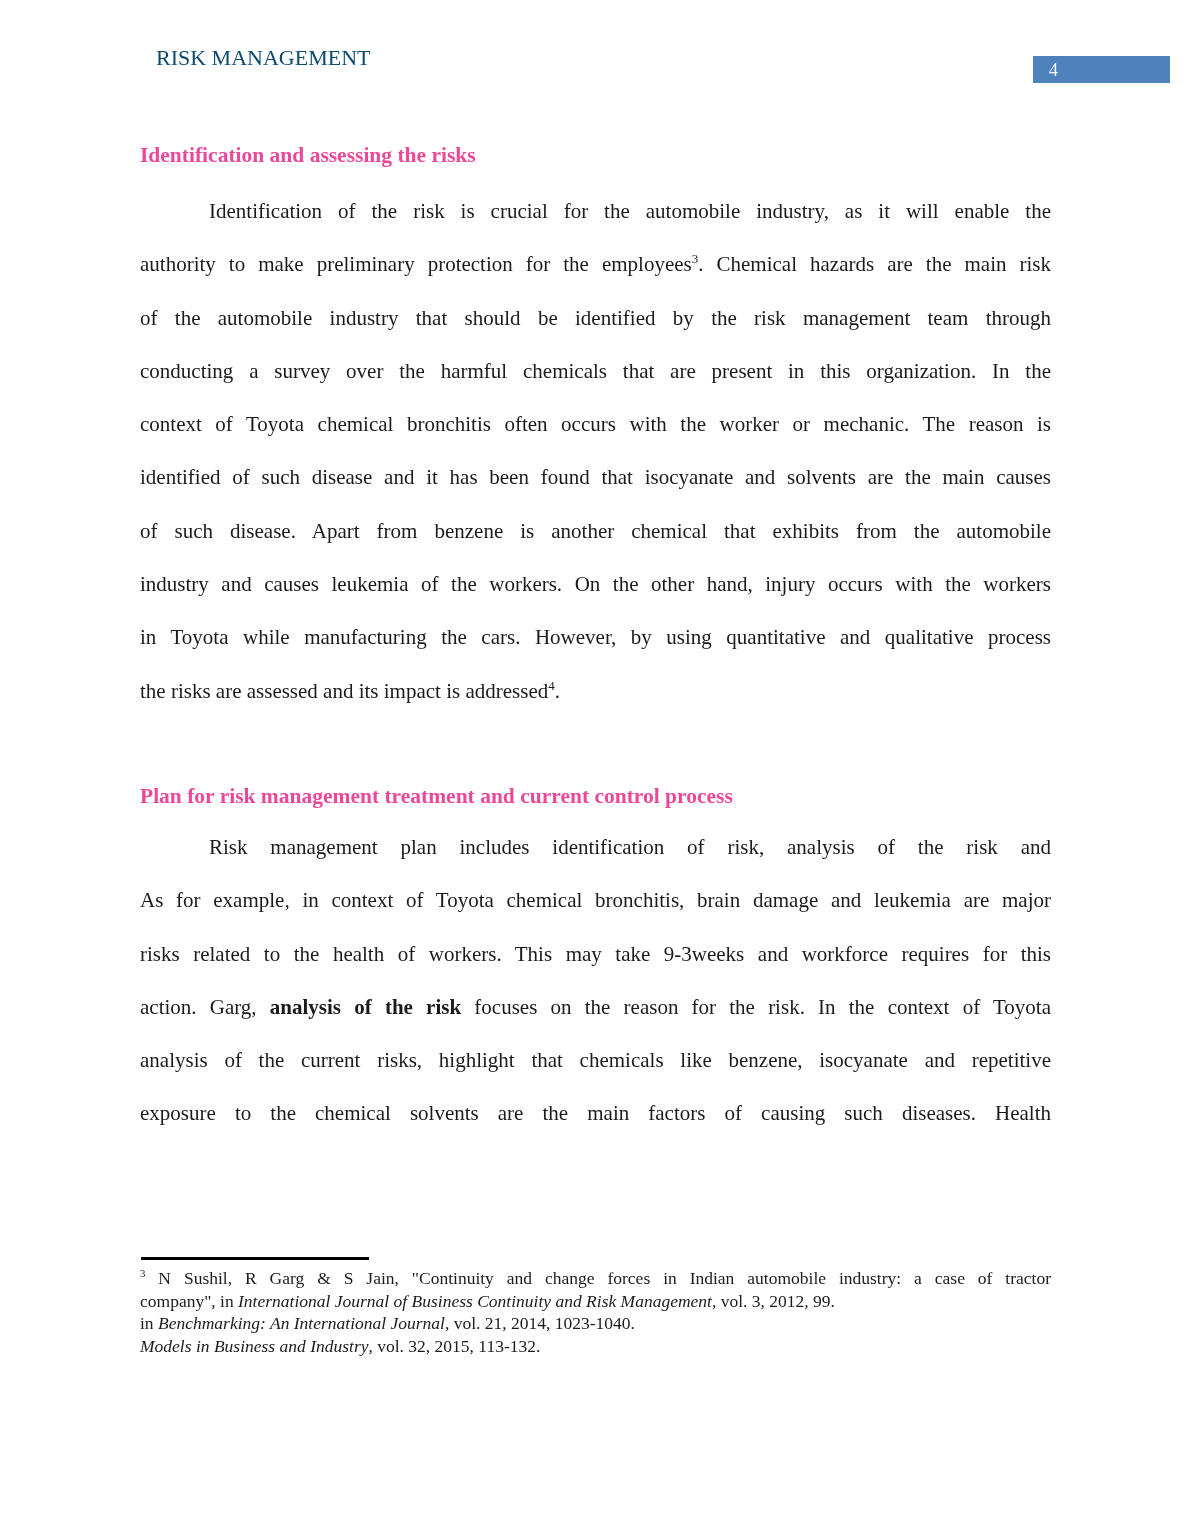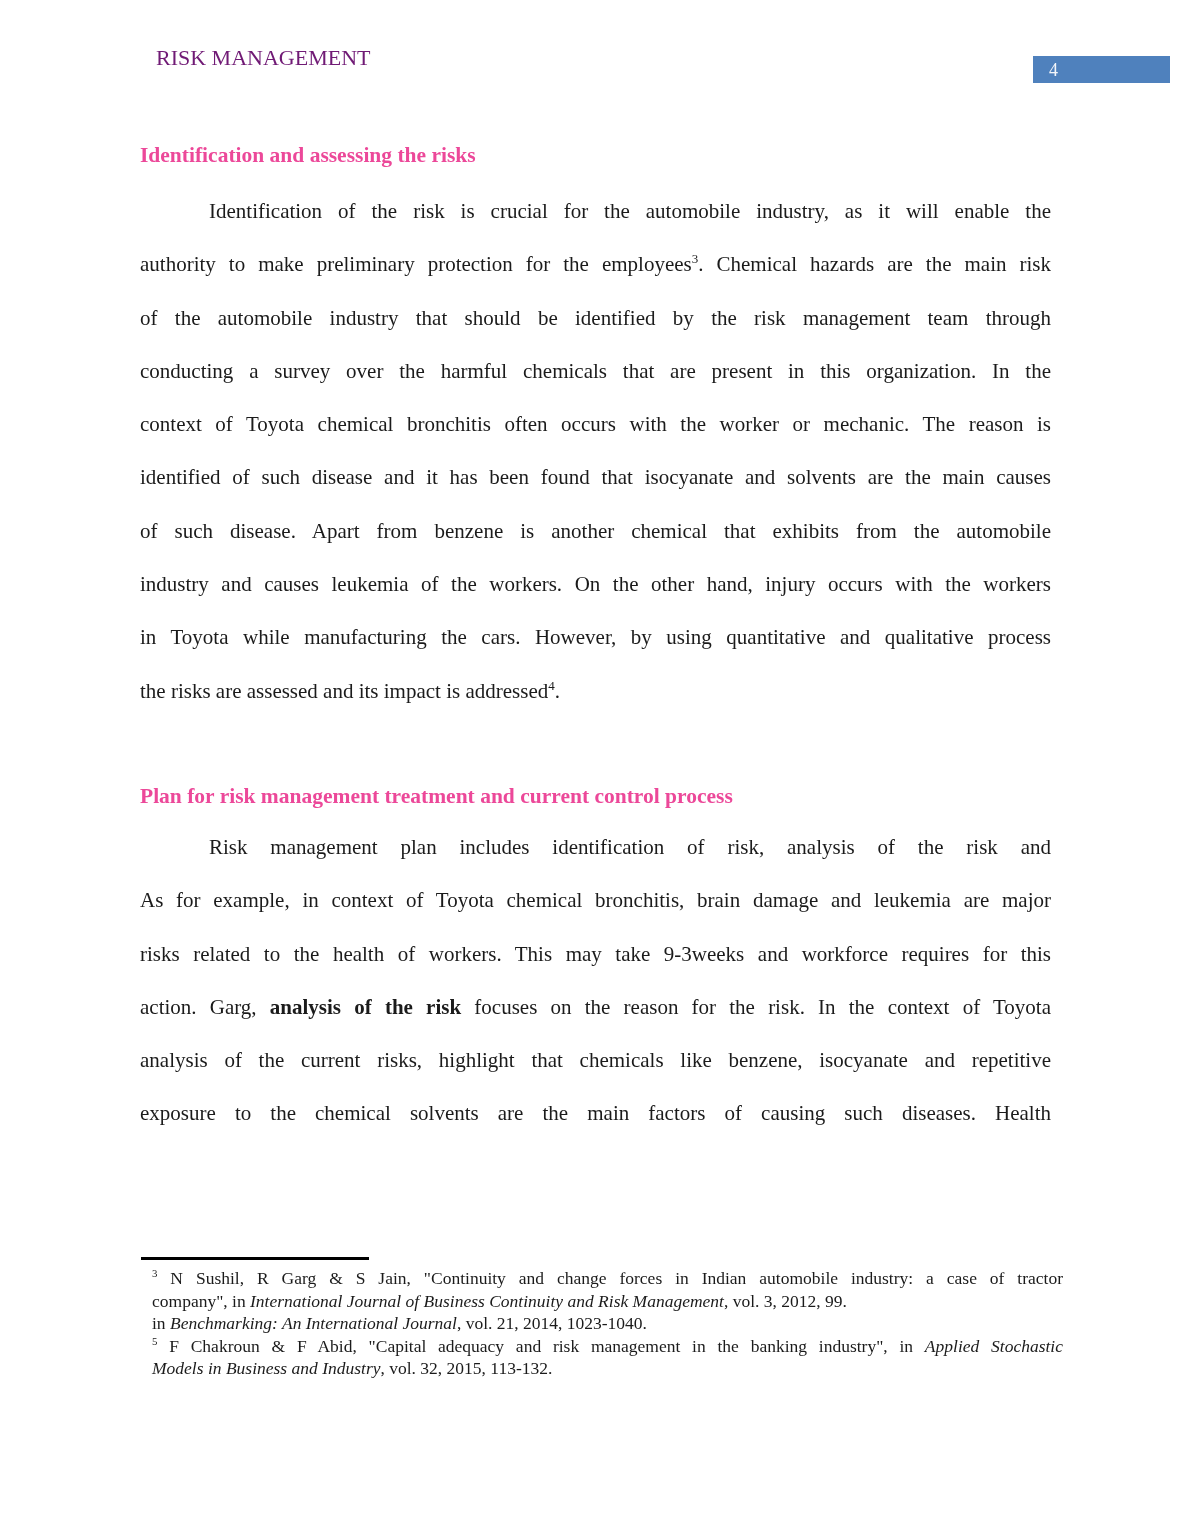--- a/index.html
+++ b/index.html
@@ -4,21 +4,21 @@
 <style>
   * { margin: 0; padding: 0; box-sizing: border-box; }
   html, body { background: #ffffff; }
   body {
     width: 1190px; height: 1540px; position: relative;
     font-family: "Liberation Serif", "DejaVu Serif", serif;
     color: #1b1b1b; overflow: hidden;
   }
   .running-header {
     position: absolute; top: 45px; left: 156px;
-    font-size: 22px; line-height: 26px; color: #701a75;
+    font-size: 22px; line-height: 26px; color: #0c4a6e;
   }
   .page-badge {
     position: absolute; top: 56px; left: 1033px; width: 137px; height: 27px;
     background: #4f81bd; color: #f4f6fa;
     display: flex; align-items: center; padding-left: 16px;
     font-size: 18px; line-height: 1;
   }
   .heading {
     position: absolute; left: 140px; width: 911px;
     font-size: 21.5px; font-weight: bold; color: #ec4899;
@@ -39,21 +39,20 @@
   }
   .para .line.last { text-align-last: left; }
   .para .line.indent { text-indent: 69px; }
   .fn-rule {
     position: absolute; left: 141px; top: 1257px;
     width: 228px; height: 3px; background: #000;
   }
   .footnotes {
     position: absolute; left: 140px; top: 1267px; width: 911px;
     font-size: 17.5px;
-    margin-left: 12px;
   }
   .footnotes .line {
     line-height: 22.6px;
     text-align: justify;
     text-align-last: justify;
   }
   .footnotes .line.last { text-align-last: left; }
   .b { font-weight: bold; }
   .i { font-style: italic; }
   .sup { vertical-align: super; font-size: 0.62em; line-height: 0; }
@@ -99,18 +98,17 @@
 
   <div class="footnotes">
     <div class="footnote">
         <div class="line"><span class="sup">3</span><span> N Sushil, R Garg &amp; S Jain, "Continuity and change forces in Indian automobile industry: a case of tractor</span></div>
         <div class="line last"><span>company", in </span><span class="i">International Journal of Business Continuity and Risk Management</span><span>, vol. 3, 2012, 99.</span></div>
       </div>
     <div class="footnote">
         <div class="line last"><span>in </span><span class="i">Benchmarking: An International Journal</span><span>, vol. 21, 2014, 1023-1040.</span></div>
       </div>
     <div class="footnote">
-        <div class="line"><span class="sup">5</span><span> F Chakroun &amp; F Abid, "Capital adequacy and risk management in the banking industry", in </span><span class="i">Applied Stochastic</span></div>
         <div class="line last"><span class="i">Models in Business and Industry</span><span>, vol. 32, 2015, 113-132.</span></div>
       </div>
   </div>
 
 </div>
 
 </body></html>

